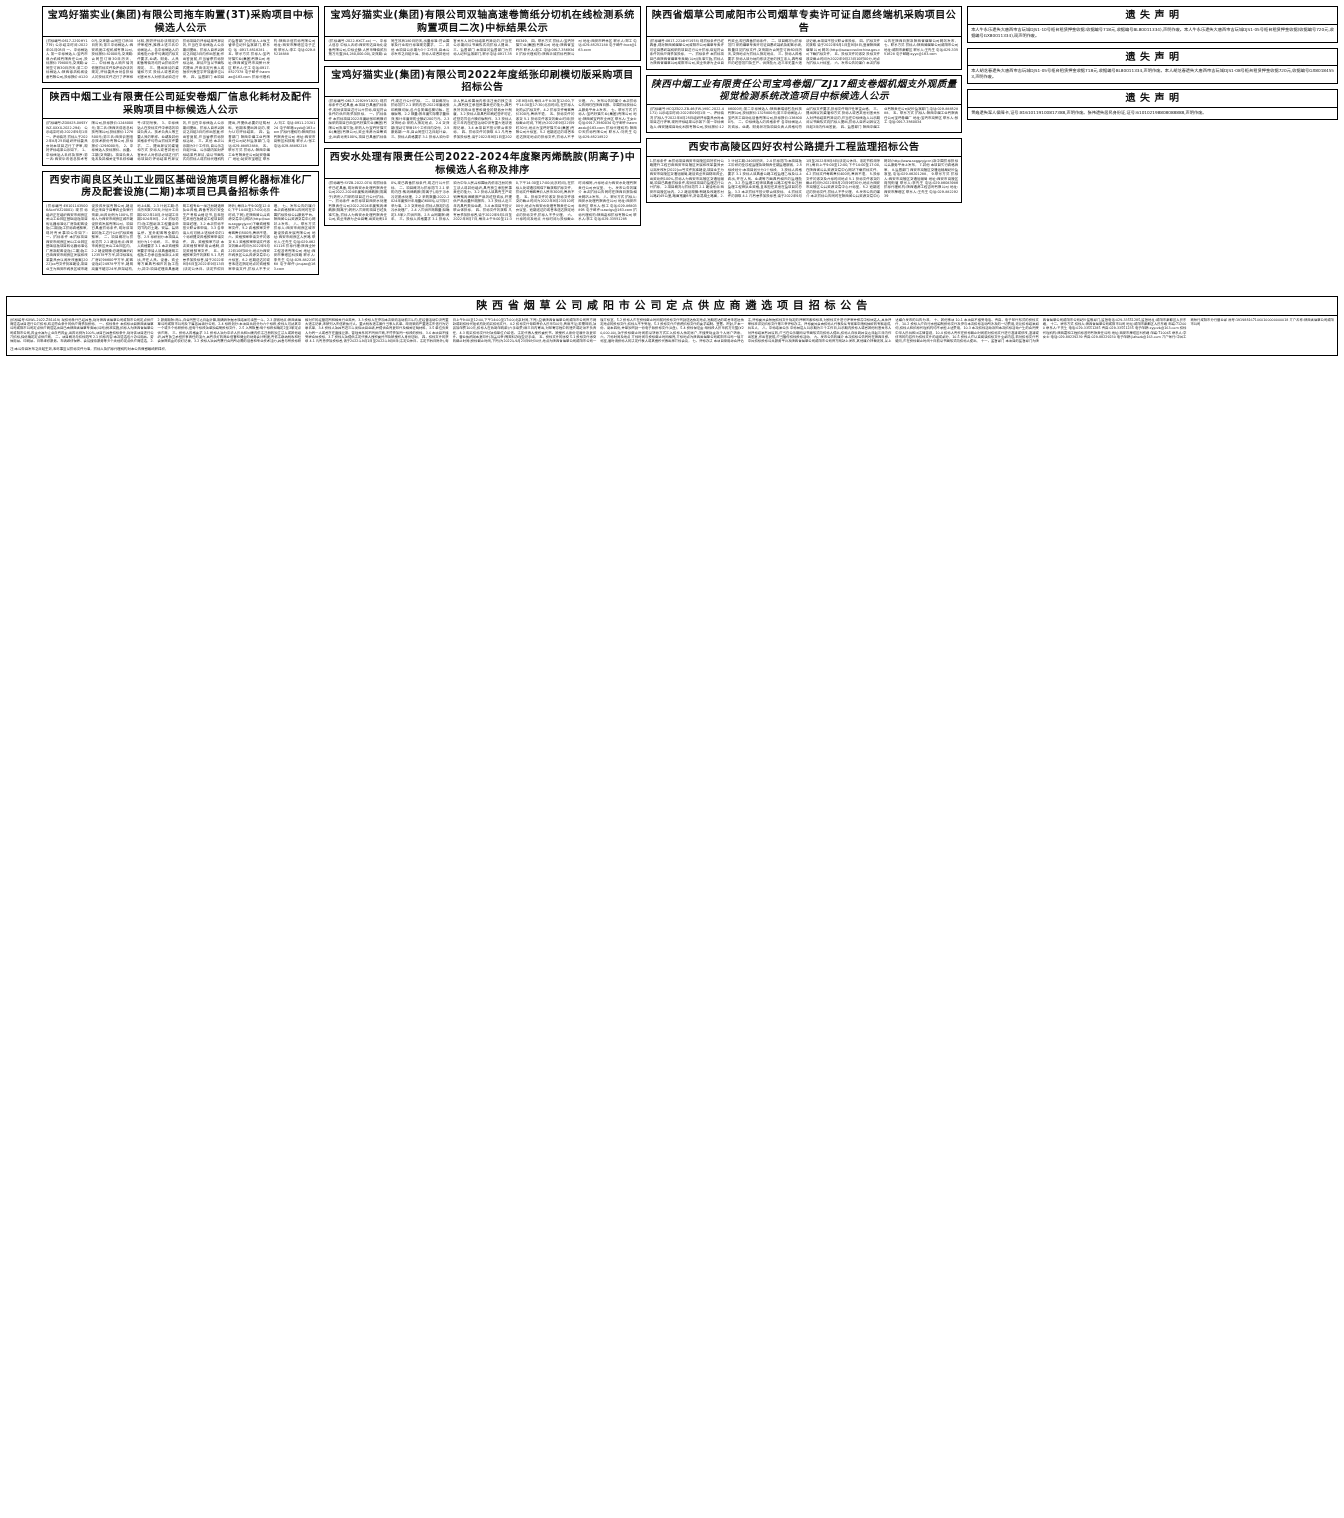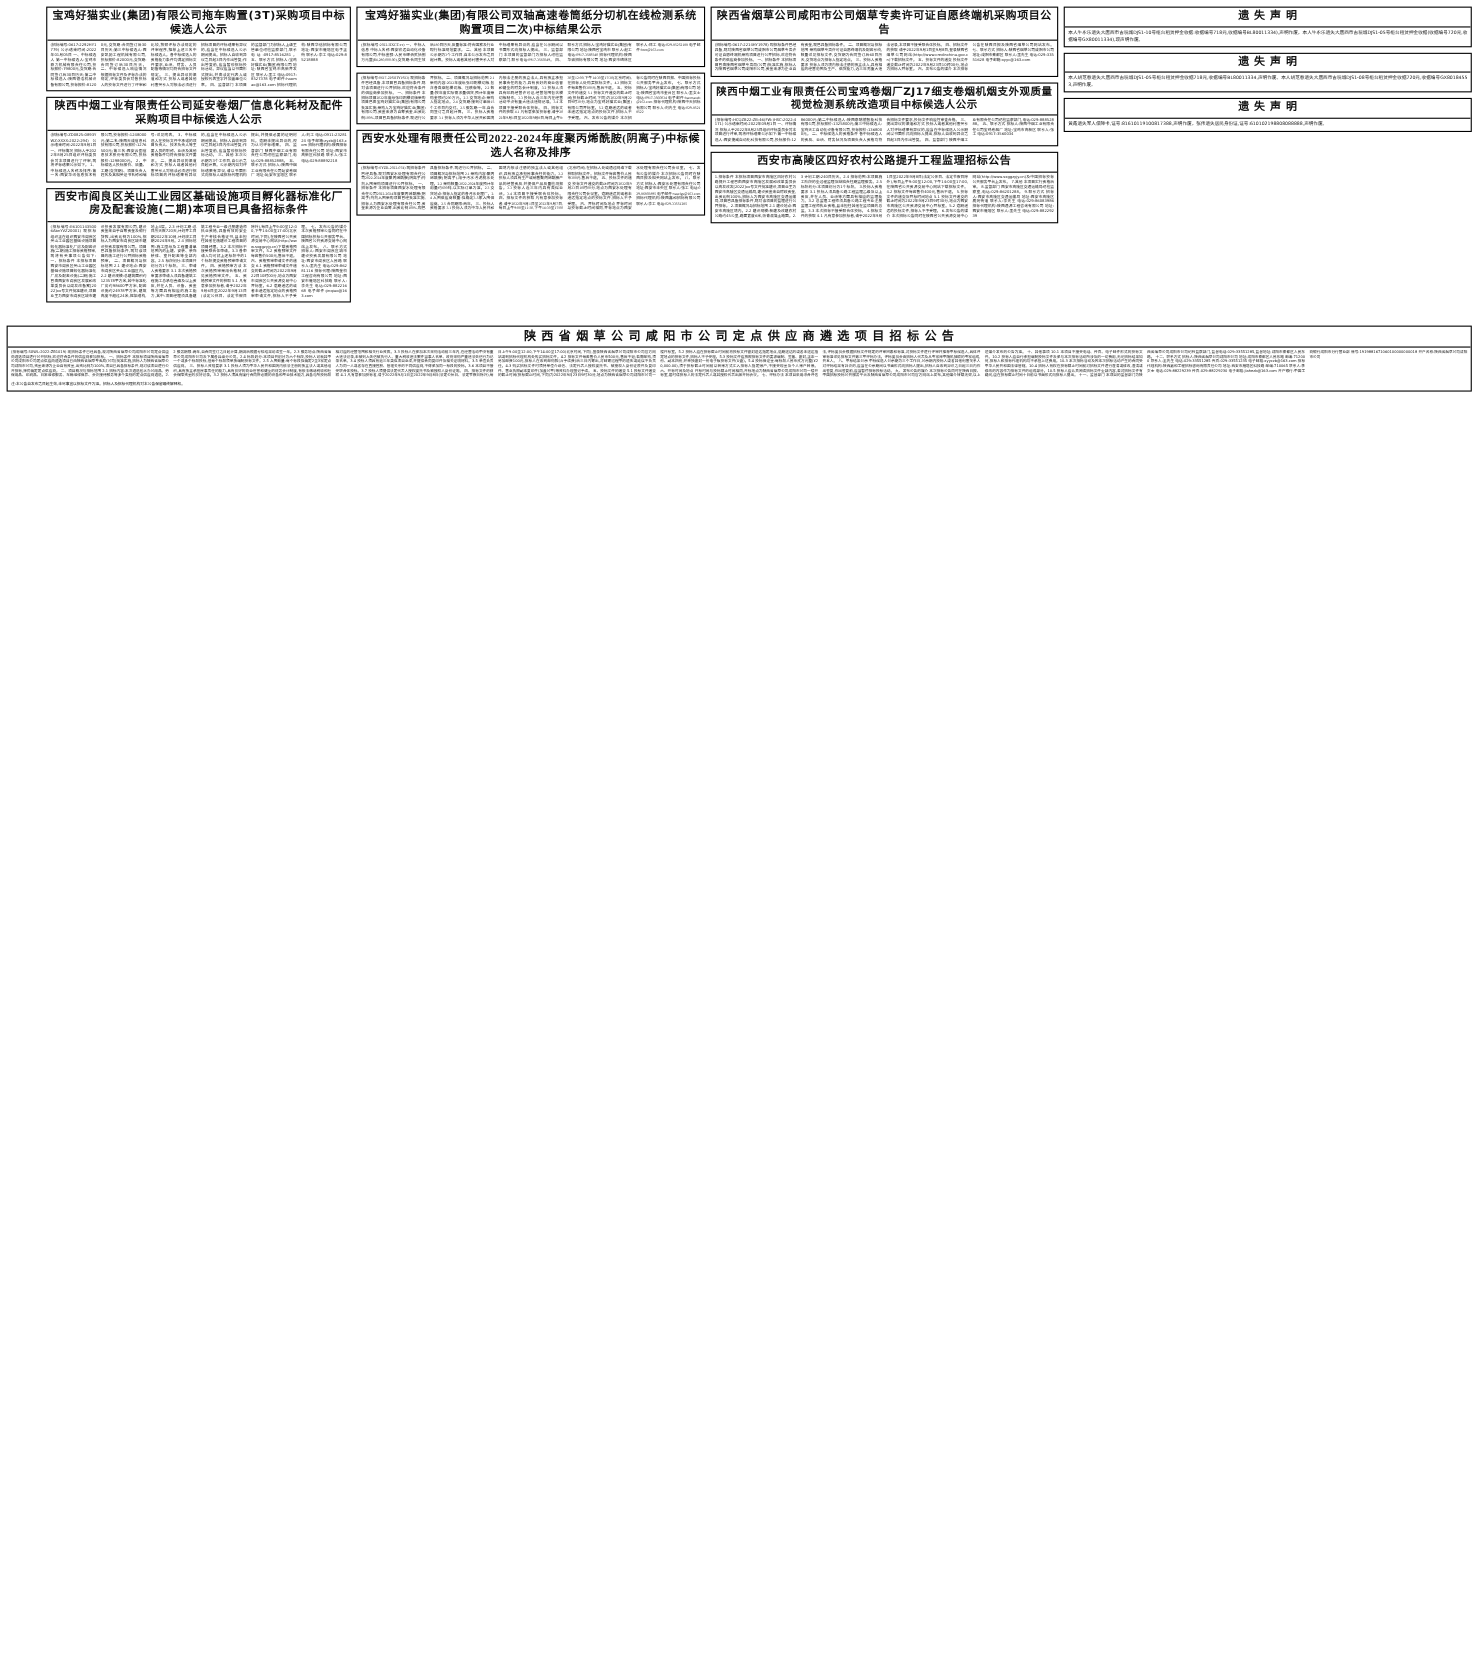--- a/index.html
+++ b/index.html
@@ -20,40 +20,40 @@
     display:flex;
     gap:5px;
     align-items:flex-start;
   }
   .col{
     display:flex;
     flex-direction:column;
     gap:5px;
   }
   .c1{width:285px;padding-left:36px;}
-  .c2{width:325px;font-family:Liberation Serif, serif;}
+  .c2{width:325px;}
   .c3{width:325px;}
   .c4{width:381px;}
 
   .notice{
     border:1px solid #000;
     box-sizing:border-box;
     background:#fff;
     overflow:hidden;
   }
   .notice > .hd{
     text-align:center;
     font-weight:bold;
     border-bottom:1px solid #000;
     padding:2px 3px;
     line-height:1.25;
     letter-spacing:0.5px;
   }
   .hd.h1{font-size:10px;}
-  .hd.h2{font-size:9.5px;}
+  .hd.h2{font-size:9.5px;font-style:italic;}
   .hd.big{font-size:11px;}
 
   .body{
     padding:2px 3px 3px 3px;
     font-size:3.4px;
     line-height:1.32;
     text-align:justify;
     color:#1a1a1a;
     word-break:break-all;
     hyphens:auto;
@@ -97,20 +97,21 @@
       </div>
     </div>
 
     <div class="col c2">
       <div class="notice">
         <div class="hd h1">宝鸡好猫实业(集团)有限公司双轴高速卷筒纸分切机在线检测系统购置项目二次)中标结果公示</div>
         <div class="body five">(招标编号:2022-HXCT-xx) 一、中标人信息  中标人名称:西安宏达自动化设备有限公司,中标金额:人民币肆佰贰拾捌万元整(¥4,280,000.00),交货期:合同生效后180日历天,质量标准:符合国家及行业现行标准规范要求。 二、其他  本项目公示期为3个工作日,自本公示发布之日起计算。投标人或者其他利害关系人对中标结果有异议的,应当在公示期间以书面形式向招标人提出。 三、监督部门  本项目的监督部门为招标人纪检监察部门,联系电话:0917-3560349。 四、联系方式  招标人:宝鸡好猫实业(集团)有限公司  地址:陕西省宝鸡市  联系人:赵工  电话:0917-3569340  招标代理机构:陕西华诚招标有限公司  地址:西安市碑林区  联系人:郑工  电话:029-85252188  电子邮件:hxct@163.com</div>
       </div>
 
       <div class="notice">
+        <div class="hd h1">宝鸡好猫实业(集团)有限公司2022年度纸张印刷模切版采购项目招标公告</div>
         <div class="body five">(招标编号:0617-2292HY1923) 现招标条件已经具备,本项目已具备招标条件,现对该项目进行公开招标,欢迎符合条件的供应商参加投标。 一、招标条件  本招标项目2022年度纸张印刷模切版采购项目已由宝鸡好猫实业(集团)有限公司批准实施,采购人为宝鸡好猫实业(集团)有限公司,资金来源为自筹资金,出资比例100%,项目已具备招标条件,现进行公开招标。 二、项目概况与招标范围  2.1 采购内容:2022年度纸张印刷模切版,包含各类烟包模切版、压痕版等。2.2 数量:按年度实际需求量供货,预计年度采购金额约200万元。2.3 交货地点:采购人指定地点。2.4 交货期:接到订单后15个工作日内交付。2.5 服务期:一年,自合同签订之日起计算。 三、投标人资格要求  3.1 投标人须为中华人民共和国境内依法注册的独立法人,具有独立承担民事责任的能力,具有良好的商业信誉和健全的财务会计制度。3.2 投标人须具有印刷经营许可证,经营范围包含模切版制作。3.3 投标人近三年内在经营活动中没有重大违法违规记录。3.4 本项目不接受联合体投标。 四、招标文件的获取  4.1 凡有意参加投标者,请于2022年9月1日至2022年9月8日,每日上午8:30至12:00,下午14:30至17:30(北京时间),在招标人处购买招标文件。4.2 招标文件每套售价300元,售后不退。 五、投标文件的递交  5.1 投标文件递交的截止时间(投标截止时间,下同)为2022年9月22日9时30分,地点为宝鸡好猫实业(集团)有限公司开标室。5.2 逾期送达的或者未送达指定地点的投标文件,招标人不予受理。 六、发布公告的媒介  本次招标公告同时在陕西日报、中国招标投标公共服务平台上发布。 七、联系方式  招标人:宝鸡好猫实业(集团)有限公司  地址:陕西省宝鸡市金台区  联系人:王女士  电话:0917-3560034  电子邮件:haomaozb@163.com  招标代理机构:陕西中天招标有限公司  联系人:刘先生  电话:029-85218522</div>
       </div>
 
       <div class="notice">
         <div class="hd h1">西安水处理有限责任公司2022-2024年度聚丙烯酰胺(阴离子)中标候选人名称及排序</div>
         <div class="body five">(招标编号:SYZB-2022-074) 现招标条件已经具备,现对西安水处理有限责任公司2022-2024年度聚丙烯酰胺(阴离子)药剂入围采购项目进行公开招标。 一、招标条件  本招标项目西安水处理有限责任公司2022-2024年度聚丙烯酰胺(阴离子)药剂入围采购项目已经批准实施,招标人为西安水处理有限责任公司,资金来源为企业自筹,出资比例100%,现已具备招标条件,现进行公开招标。 二、项目概况与招标范围  2.1 采购内容:聚丙烯酰胺(阴离子),用于污水污泥脱水处理。2.2 采购数量:2022-2024年度预计年用量约600吨,以实际订单为准。2.3 交货地点:招标人指定的各污水处理厂。2.4 入围供应商数量:拟确定3-5家入围供应商。2.5 合同期限:两年。 三、投标人资格要求  3.1 投标人须为中华人民共和国境内依法注册的独立法人或其他组织,具有独立承担民事责任的能力。3.2 投标人须具有生产或销售聚丙烯酰胺产品的经营资质,并提供产品质量检测报告。3.3 投标人近三年内具有类似业绩。3.4 本项目不接受联合体投标。 四、招标文件的获取  凡有意参加投标者,请于2022年9月1日至2022年9月7日,每日上午9:00至11:30,下午14:30至17:00(北京时间),在招标人处或通过网络下载获取招标文件。招标文件每套售价人民币300元,售后不退。 五、投标文件的递交  投标文件递交的截止时间为2022年9月23日10时00分,地点为西安水处理有限责任公司会议室。逾期送达的或者未送达指定地点的投标文件,招标人不予受理。 六、开标时间及地点  开标时间与投标截止时间相同,开标地点为西安水处理有限责任公司会议室。 七、发布公告的媒介  本次招标公告同时在陕西日报及相关网站上发布。 八、联系方式  招标人:西安水处理有限责任公司  地址:西安市未央区  联系人:张工  电话:029-86803895  电子邮件:xasclgs@163.com  招标代理机构:陕西嘉和招标有限公司  联系人:李工  电话:029-33551285</div>
       </div>
     </div>
 
     <div class="col c3">

